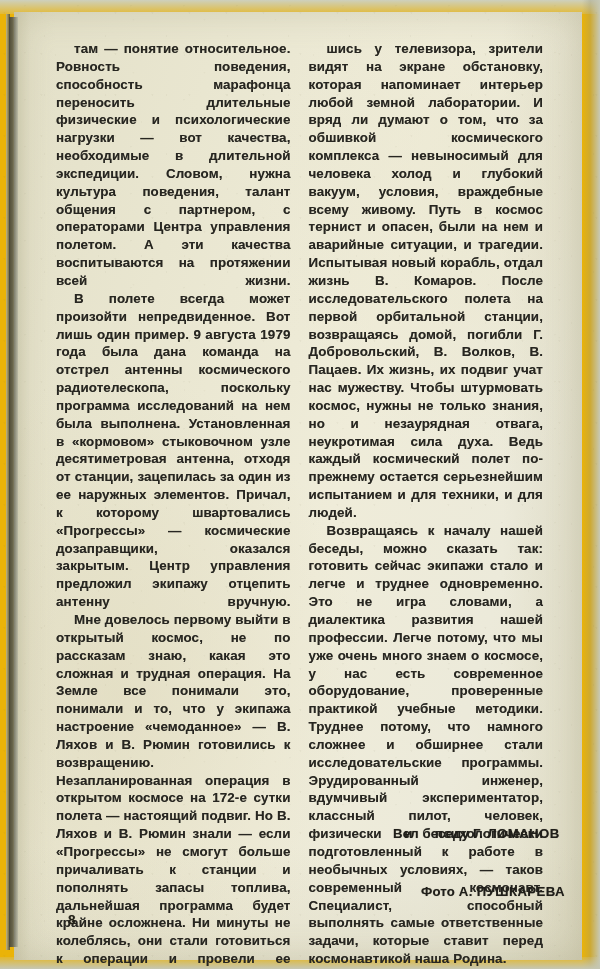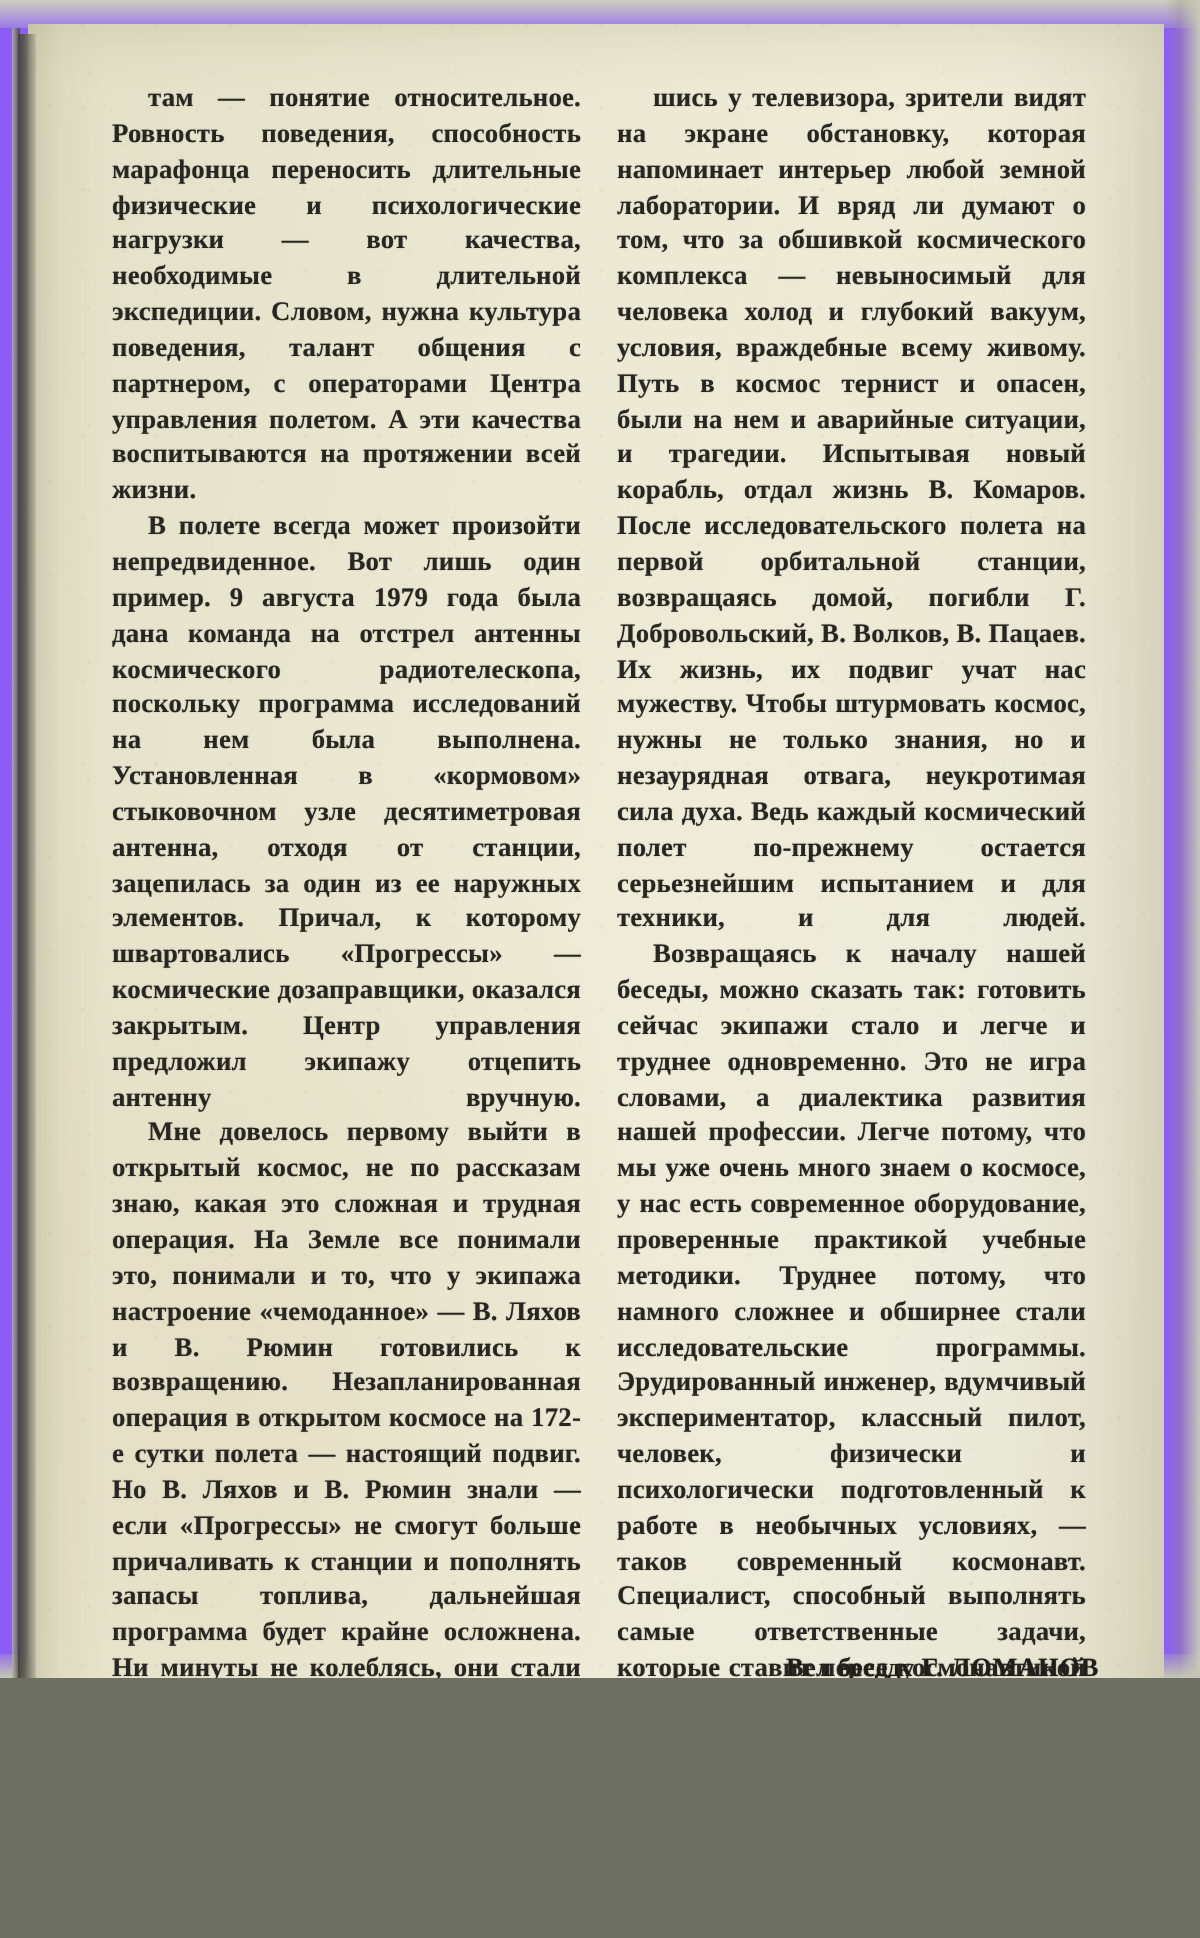--- a/index.html
+++ b/index.html
@@ -4,24 +4,24 @@
 <title>Scanned magazine page</title>
 <style>
   html, body {
     margin: 0;
     padding: 0;
     background: #6d6f63;
   }
   #page {
     position: relative;
     width: 600px;
-    height: 839px;
+    height: 969px;
     overflow: hidden;
-    background: #8b5cf6;
-    font-family: Liberation Serif, serif;
+    background: #eab308;
+    font-family: Liberation Sans, sans-serif;
   }
 
   
   #paper {
     position: absolute;
     left: 14px;
     top: 12px;
     width: 568px;
     height: 948px;
     background:

